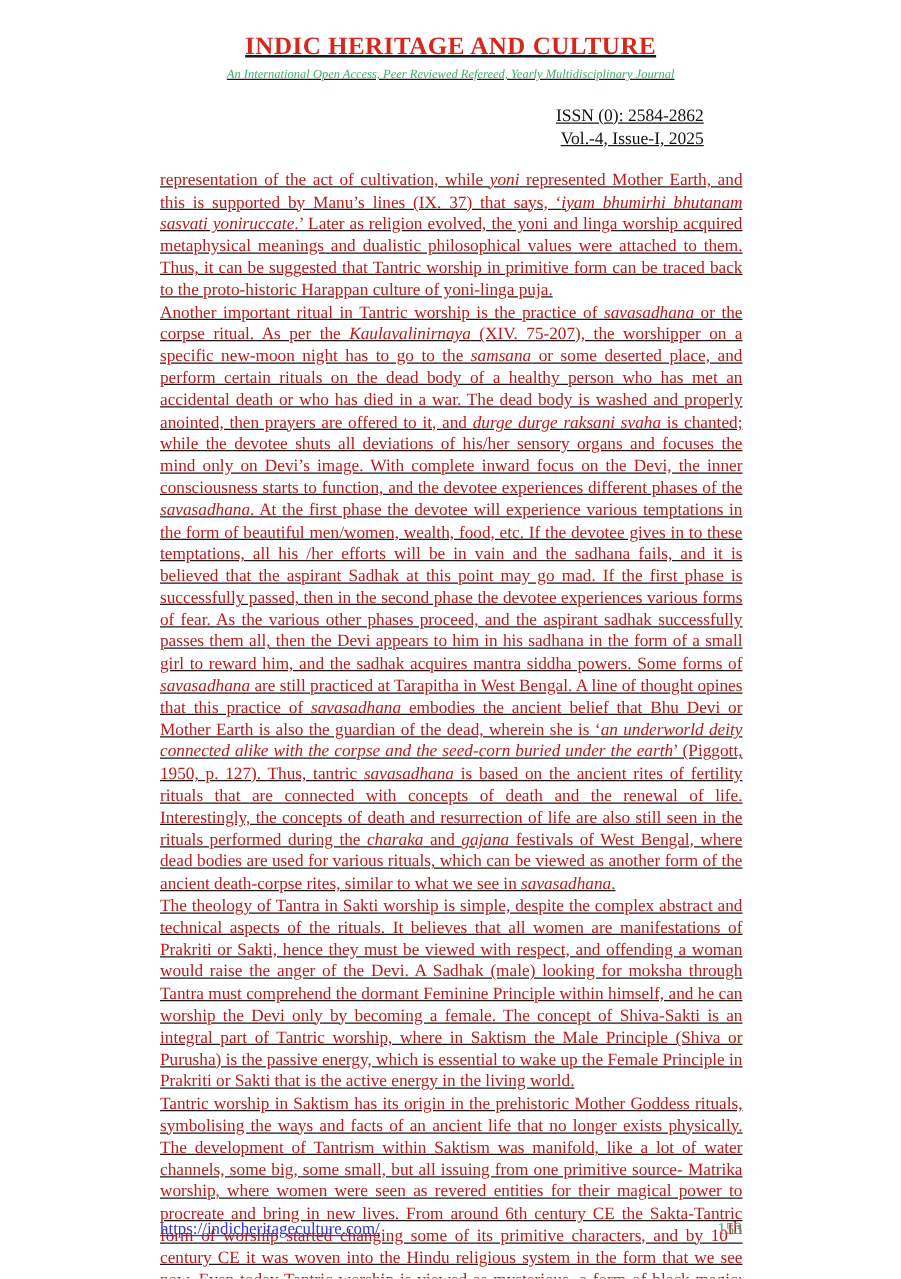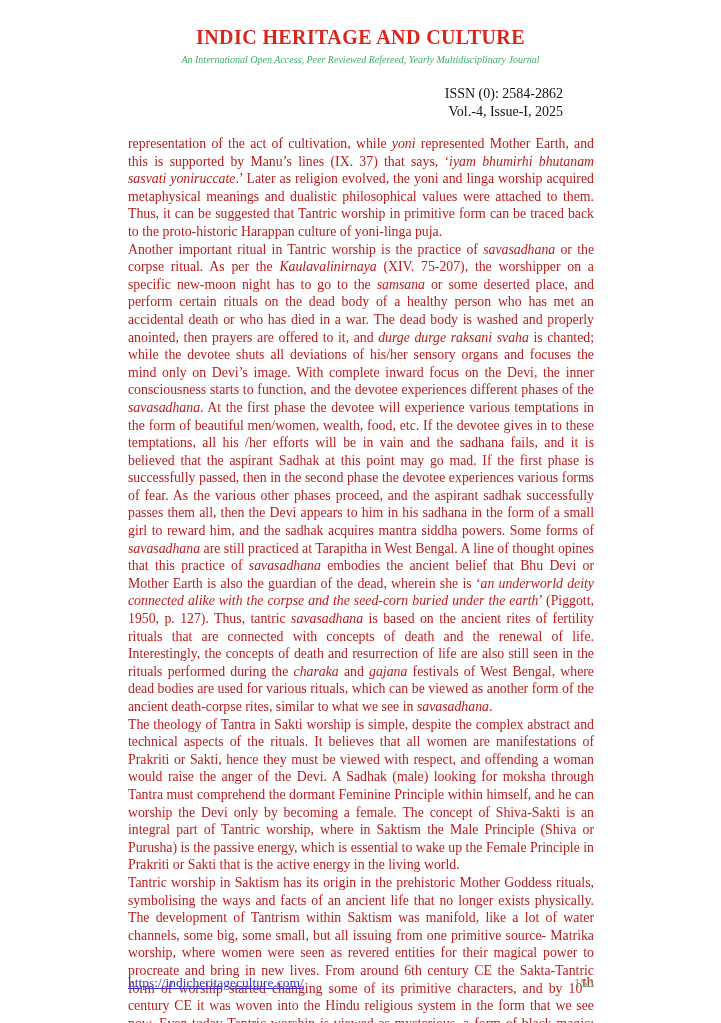--- a/index.html
+++ b/index.html
@@ -6,20 +6,21 @@
   html, body { background: #ffffff; }
   .page {
     position: relative;
     width: 571px;
     height: 1023px;
     margin: 0 auto;
     background: #ffffff;
     font-family: "Liberation Serif", "DejaVu Serif", serif;
     color: #1a1a1a;
     overflow: hidden;
+    text-decoration: underline;
   }
   .page-header { padding-top: 26px; text-align: center; }
   .journal-title {
     font-size: 20px;
     font-weight: bold;
     letter-spacing: 0.4px;
     color: #d8261d;
     font-family: "Liberation Serif", "DejaVu Serif", serif;
   }
   .journal-subtitle {

